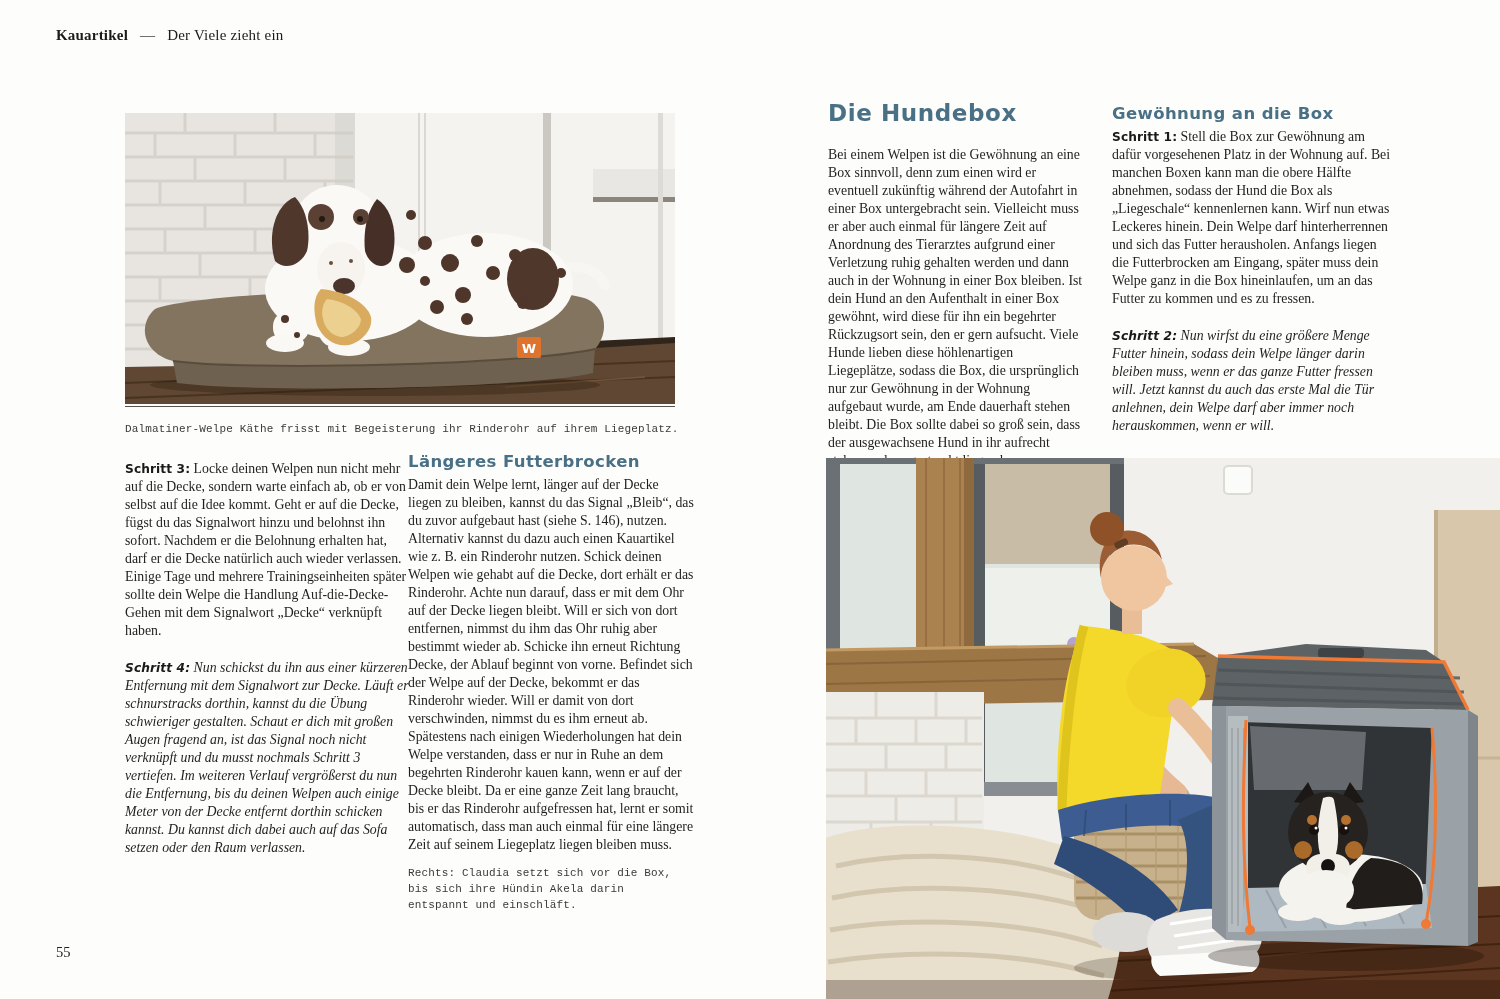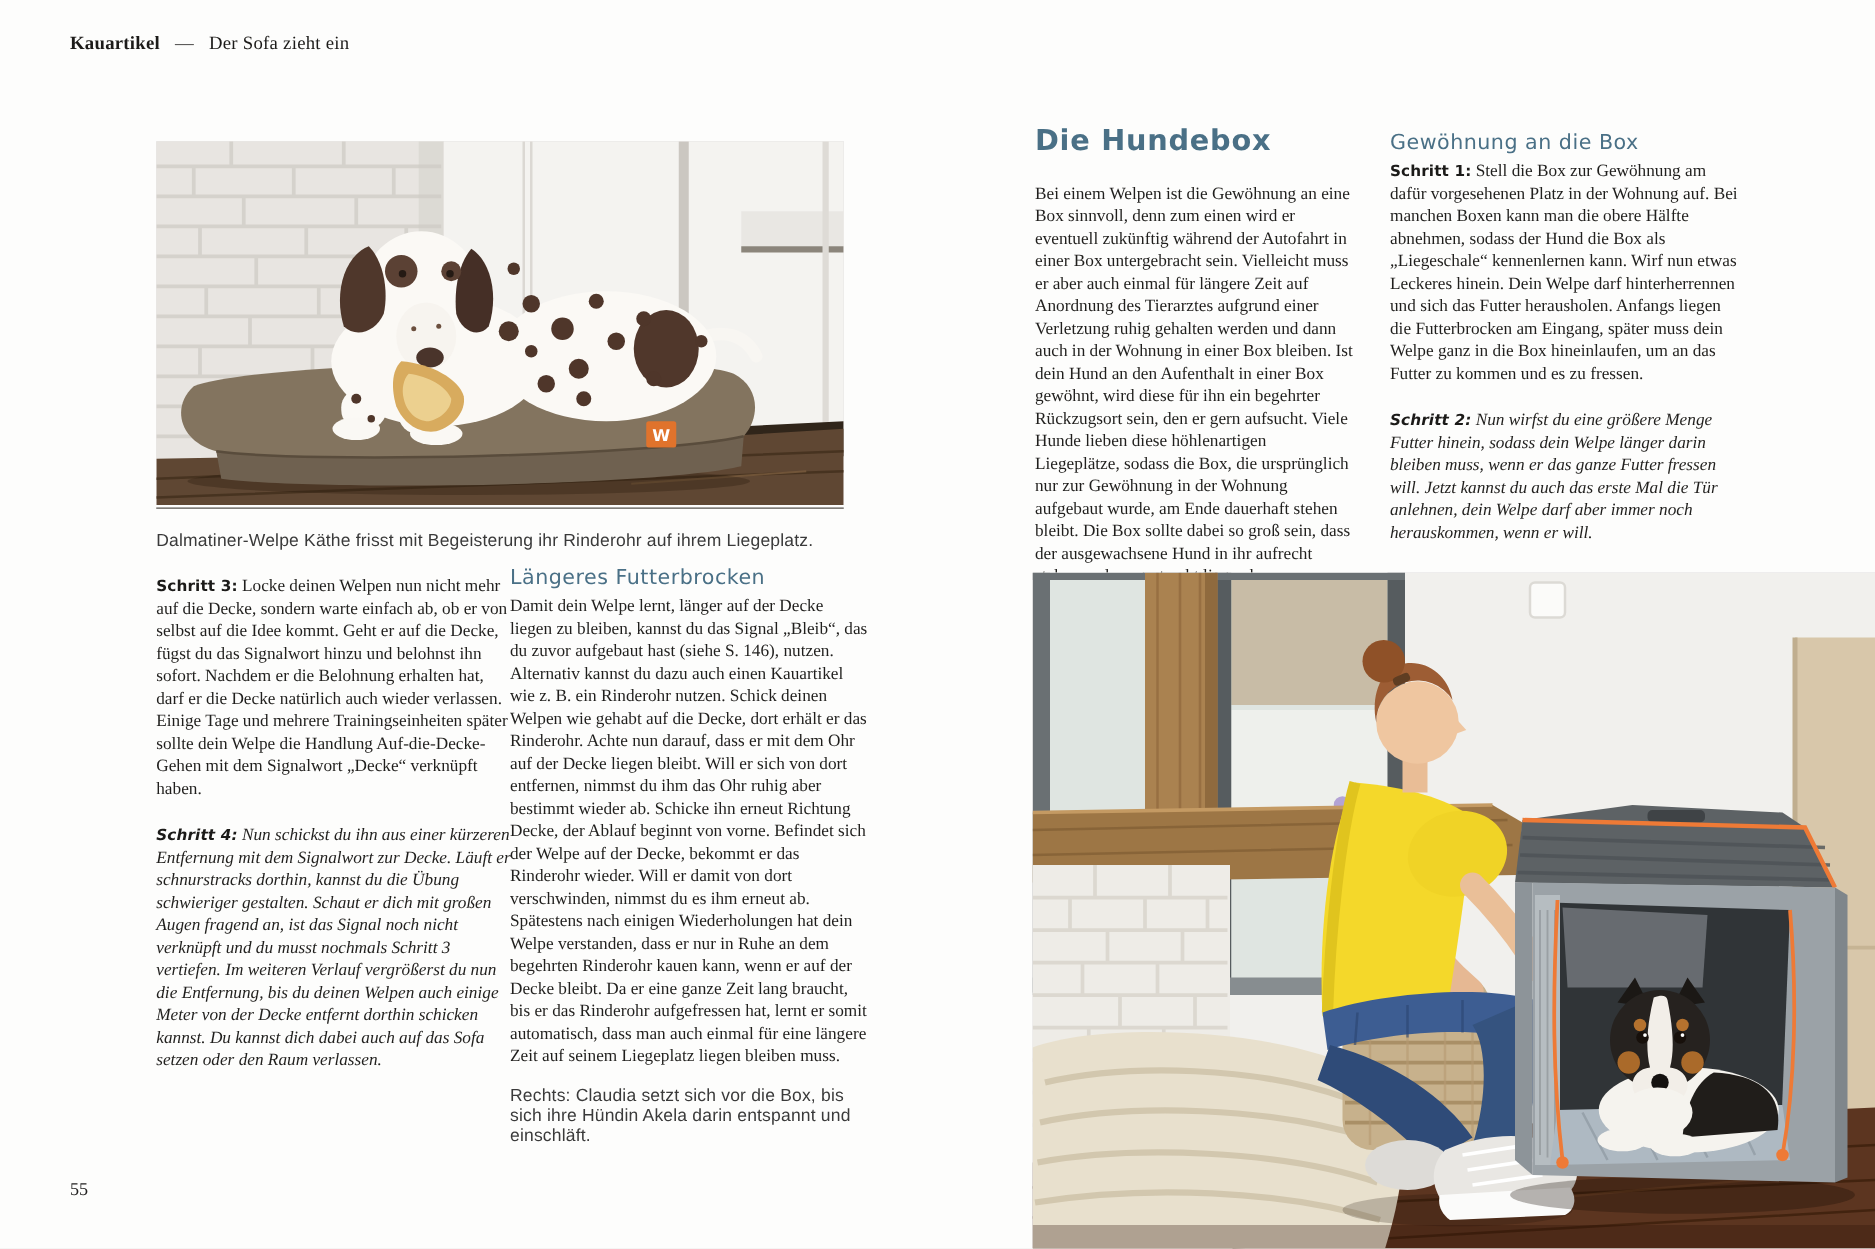--- a/index.html
+++ b/index.html
@@ -14,58 +14,58 @@
   .rh-dash{margin:0 12px;color:#3c3b39;}
   .rh-chapter{color:#1c1b19;}
   
   .photo{position:absolute;margin:0;padding:0;overflow:hidden;background:#ddd;}
   .photo svg{display:block;}
   .photo-left{left:125px;top:113px;width:550px;height:291px;}
   .photo-left-rule{position:absolute;left:125px;top:406px;width:550px;height:0;border-top:1.5px solid #55514b;}
   .photo-right{left:826px;top:458px;width:674px;height:541px;}
   
   .caption{
-    position:absolute;font-family:Liberation Sans, sans-serif;
-    font-size:14px;line-height:16px;color:#3a3a3a;letter-spacing:.15px;
+    position:absolute;font-family:Liberation Mono, monospace;
+    font-size:11px;line-height:16px;color:#3a3a3a;letter-spacing:.15px;
   }
   .caption-left{left:125px;top:410px;width:560px;}
   
   .col{position:absolute;}
   .col-a{left:125px;top:460px;width:287px;}
   .col-b{left:408px;top:452px;width:287px;}
   .col-c{left:828px;top:146px;width:256px;}
   .col-d{left:1112px;top:104px;width:280px;}
   .body-p{
     margin:0;font-size:13.8px;line-height:18px;color:#201f1d;
     text-align:left;
   }
   .body-p + .body-p{margin-top:19px;font-style:italic;}
   .step-label{
     font-family:"DejaVu Sans",sans-serif;font-weight:bold;font-size:12.2px;
     color:#1b1a18;letter-spacing:.1px;
   }
   .subhead{
-    margin:0 0 5px 0;font-family:"DejaVu Sans",sans-serif;font-weight:normal;
+    margin:0 0 5px 0;font-family:"DejaVu Sans",sans-serif;font-weight:bold;
     font-size:16.5px;letter-spacing:.4px;color:#4a7086;
   }
   .main-head{
     position:absolute;left:828px;top:100px;margin:0;
     font-family:"DejaVu Sans",sans-serif;font-weight:bold;
     font-size:23px;letter-spacing:.6px;color:#4a7086;
   }
   .caption-ref{position:static;width:275px;}
   .page-number{position:absolute;left:56px;top:944px;font-size:14.5px;color:#222120;}
 </style>
 </head>
 <body>
 
 <div class="spread">
 
   <header class="running-head">
-    <span class="rh-title">Kauartikel</span><span class="rh-dash">—</span><span class="rh-chapter">Der Sofa zieht ein</span>
+    <span class="rh-title">Kauartikel</span><span class="rh-dash">—</span><span class="rh-chapter">Der Viele zieht ein</span>
   </header>
 
   <figure class="photo photo-left">
     <svg width="550" height="291" viewBox="0 0 550 291" xmlns="http://www.w3.org/2000/svg">
       <rect width="550" height="291" fill="#ebe9e5"></rect>
 
       <g>
         <rect x="0" y="0" width="230" height="256" fill="#e8e5e1"></rect>
         <path d="M0 20H228 M0 44H228 M0 68H228 M0 92H228 M0 116H228 M0 140H228 M0 164H228 M0 188H228 M0 212H228 M0 236H228" stroke="#d5d2cc" stroke-width="3" fill="none"></path>
         <path d="M60 0V20 M150 0V20 M30 20V44 M110 20V44 M190 20V44 M70 44V68 M160 44V68 M35 68V92 M120 68V92 M200 68V92 M80 92V116 M170 92V116 M40 116V140 M130 116V140 M210 116V140 M75 140V164 M165 140V164 M35 164V188 M125 164V188 M205 164V188 M85 188V212 M175 188V212 M45 212V236 M140 212V236" stroke="#d5d2cc" stroke-width="3" fill="none"></path>

